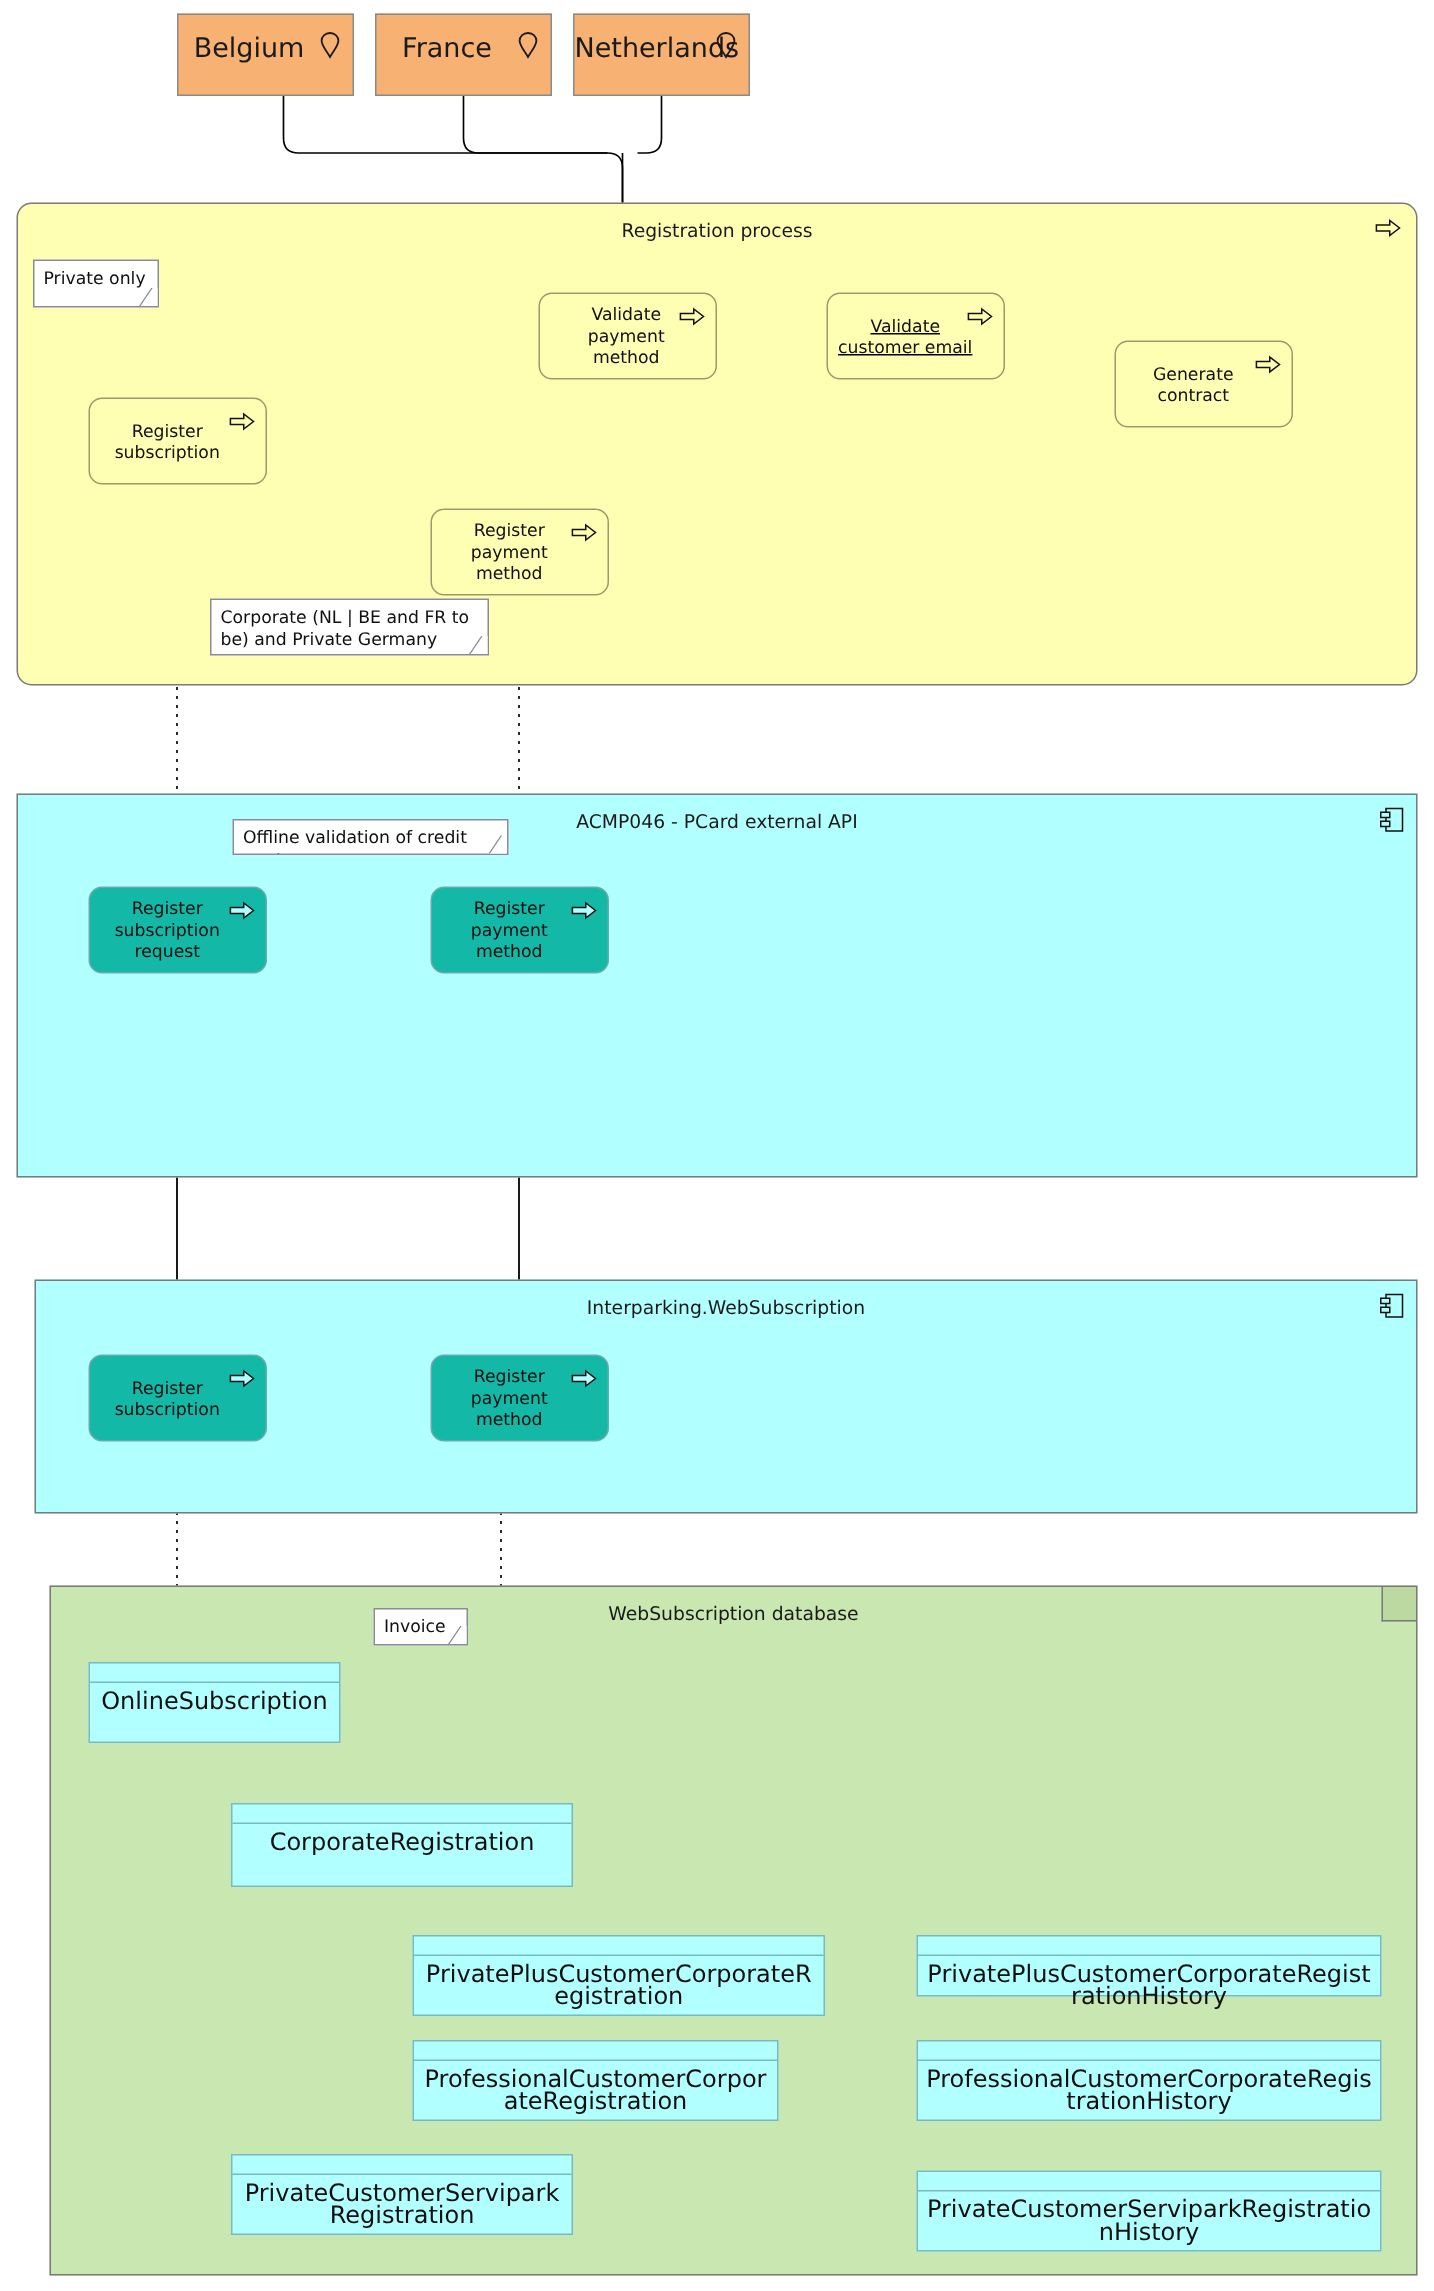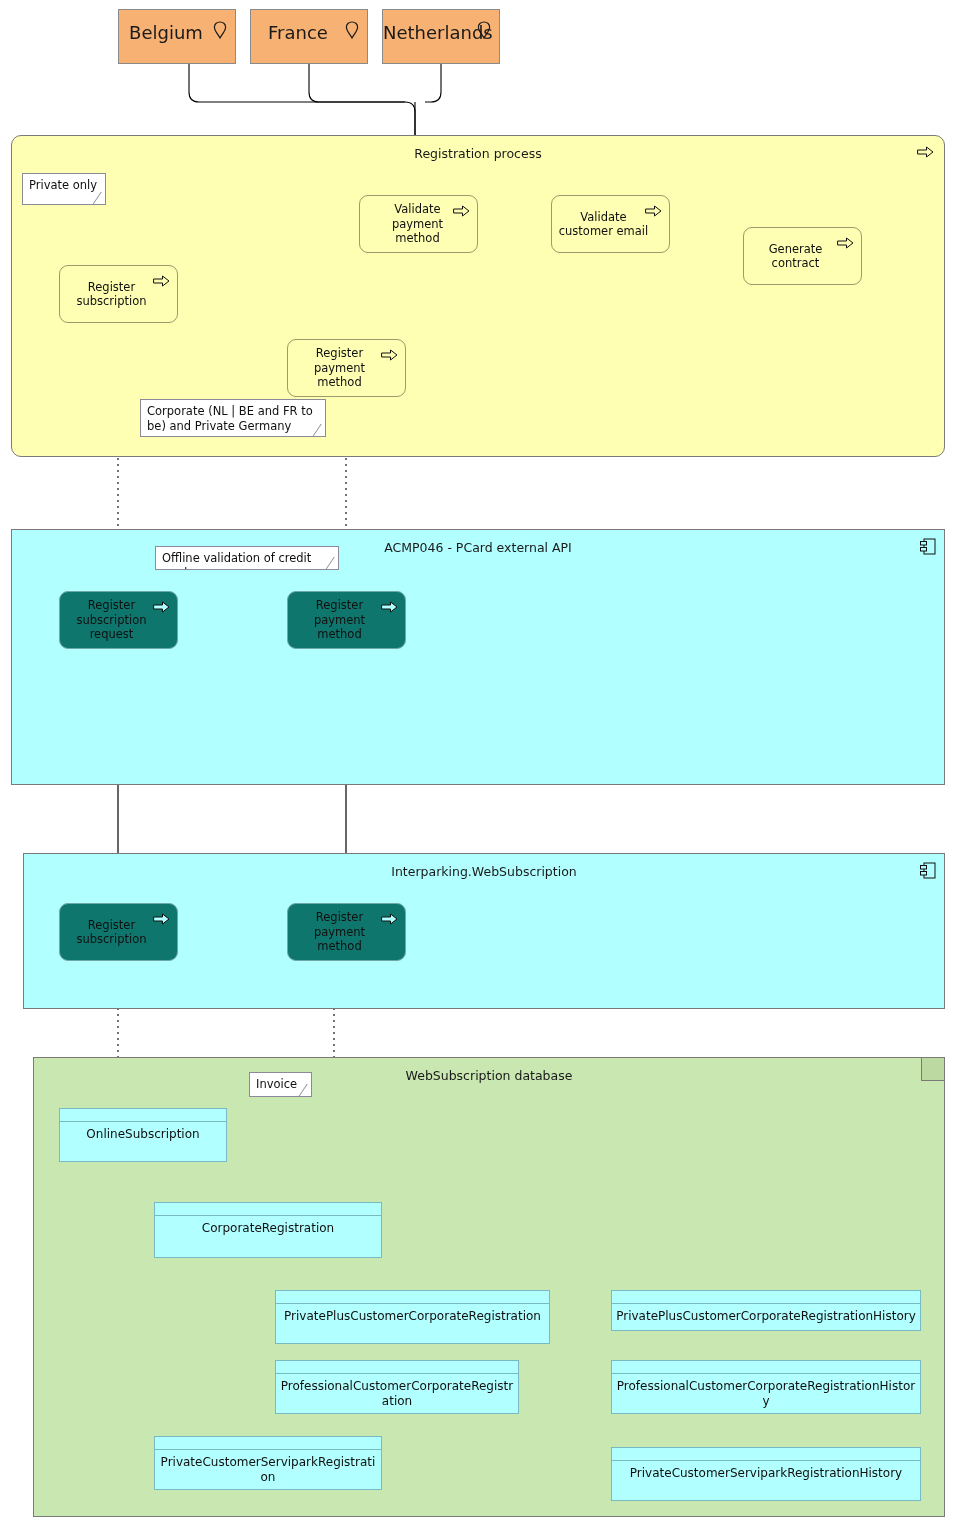--- a/index.html
+++ b/index.html
@@ -33,42 +33,42 @@
 
   
   .fold{position:absolute;right:0;top:0;width:22px;height:22px;
         background:#bcd9a2;border-left:1px solid #7a7a7a;border-bottom:1px solid #7a7a7a;}
 
   
   .proc{
     background:#ffffb3;border:1px solid #9a9a6a;border-radius:9px;
     display:flex;align-items:center;justify-content:center;
   }
-  .proc.cy{background:#0f766e;border-color:#6fa8a8;}
+  .proc.cy{background:#14b8a6;border-color:#6fa8a8;}
   .proc .ptext{
     font-size:11.5px;line-height:14.5px;color:#101010;text-align:center;
     padding:0 20px 0 6px;width:100%;box-sizing:border-box;
   }
   .arrow-ic{position:absolute;right:7px;top:9px;width:17px;height:12px;}
 
   
   .note{
     background:#ffffff;border:1px solid #8a8a9a;
     font-size:11.5px;line-height:14.5px;color:#101010;
     padding:4px 6px;box-sizing:border-box;overflow:hidden;
   }
   .note .corner{position:absolute;right:-1px;bottom:-1px;width:13px;height:13px;
     background:#ffffff;border-left:1px solid #8a8a9a;
     transform:skewX(-34deg);transform-origin:bottom left;}
 
   
   .ent{background:#b2ffff;border:1px solid #79b9c4;}
   .ent .hdr{height:12px;border-bottom:1px solid #79b9c4;}
   .ent .ename{
-    display:block;text-align:center;font-size:12px;line-height:14.5px;
+    display:block;text-align:center;font-size:16px;line-height:14.5px;
     color:#101010;padding:5px 4px 0 4px;word-break:break-all;
   }
 
   
   .compic{position:absolute;right:8px;top:8px;width:16px;height:17px;}
 
   svg{display:block;overflow:visible;}
   .edges{position:absolute;left:0;top:0;width:956px;height:1527px;pointer-events:none;}
 </style>
 </head>
@@ -170,21 +170,21 @@
     <span class="corner"></span>
   </div>
 
   <div class="abs proc" style="left:359px;top:195px;width:119px;height:58px;padding-left:12px;">
     <span class="ptext">Validate payment method</span>
     <svg class="arrow-ic" viewBox="0 0 17 12">
       <path d="M0.6,4 L9.5,4 L9.5,1 L16,6 L9.5,11 L9.5,8 L0.6,8 Z" fill="#ffffb3" stroke="#111" stroke-width="1"></path>
     </svg>
   </div>
 
-  <div class="abs proc" style="left:551px;top:195px;width:119px;height:58px;">
+  <div class="abs proc" style="left:551px;top:195px;width:119px;height:58px;text-decoration:underline;">
     <span class="ptext">Validate customer email</span>
     <svg class="arrow-ic" viewBox="0 0 17 12">
       <path d="M0.6,4 L9.5,4 L9.5,1 L16,6 L9.5,11 L9.5,8 L0.6,8 Z" fill="#ffffb3" stroke="#111" stroke-width="1"></path>
     </svg>
   </div>
 
   <div class="abs proc" style="left:743px;top:195px;width:119px;height:58px;margin-top:32px;">
     <span class="ptext">Generate contract</span>
     <svg class="arrow-ic" viewBox="0 0 17 12">
       <path d="M0.6,4 L9.5,4 L9.5,1 L16,6 L9.5,11 L9.5,8 L0.6,8 Z" fill="#ffffb3" stroke="#111" stroke-width="1"></path>

